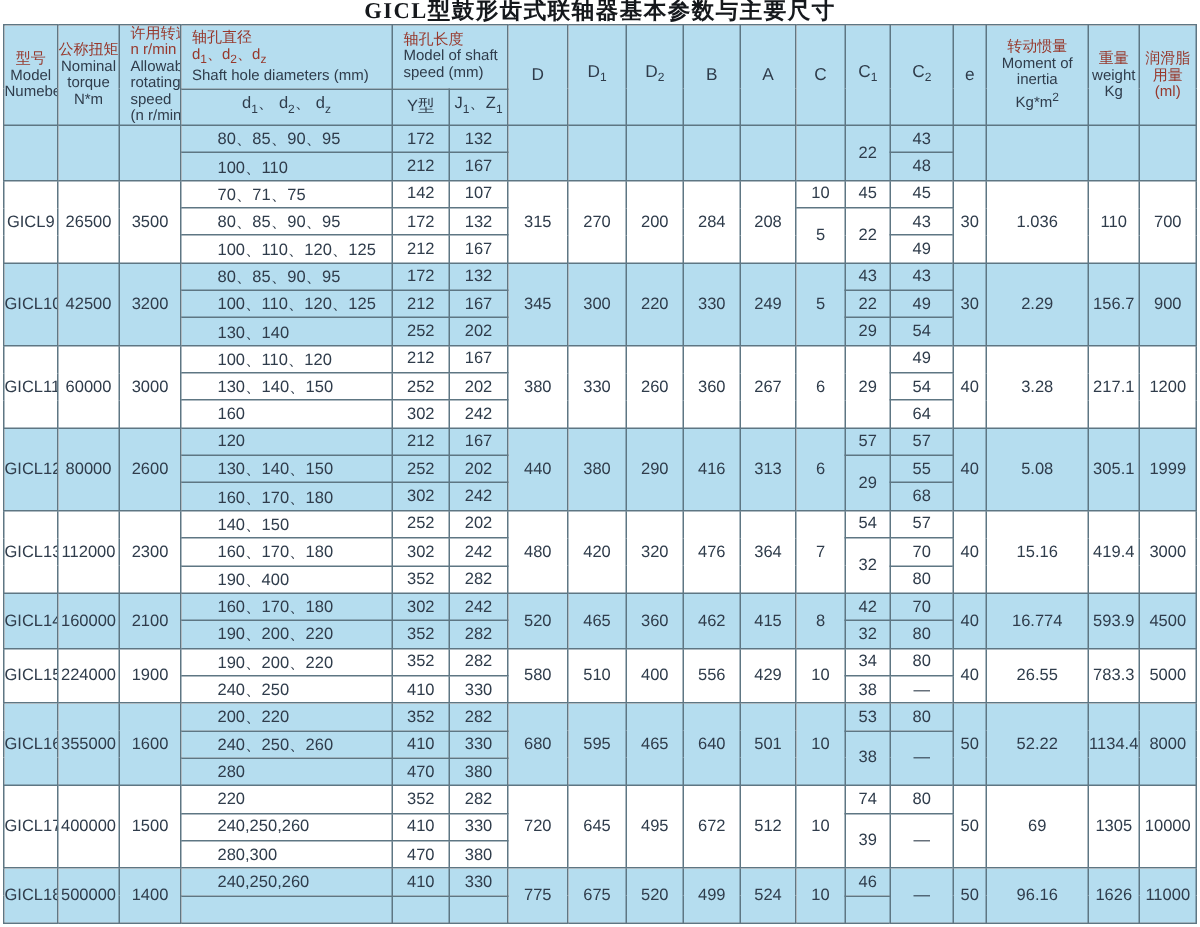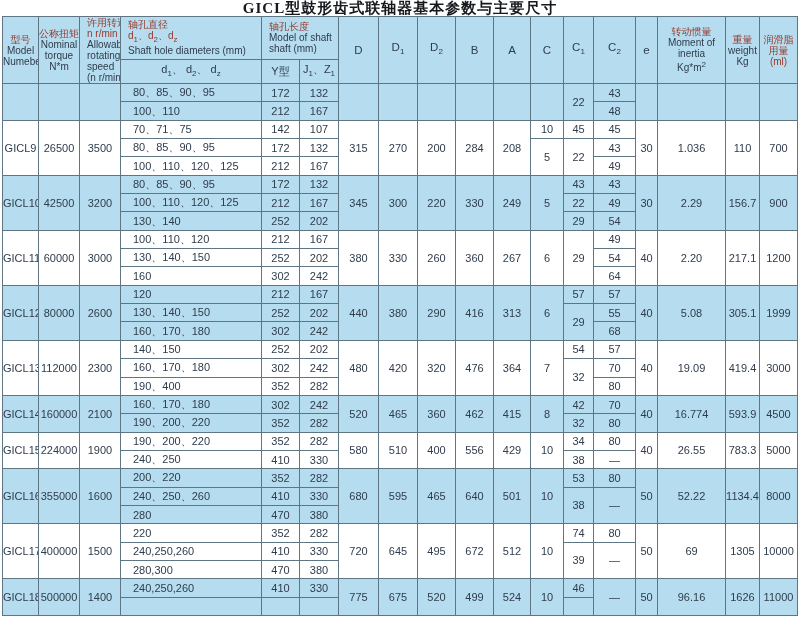--- a/index.html
+++ b/index.html
@@ -25,21 +25,21 @@
     background:#b5ddef;font-weight:normal;
     font-size:10px;line-height:11px;
   }
   thead tr:first-child{height:42px;}
   thead tr:last-child{height:24px;}
   thead tr:last-child th{font-size:11px;font-weight:normal;}
   tbody td{font-size:11px;}
   tbody tr{height:18.35px;}
   tr.blue td{background:#b5ddef;}
   tr.white td{background:#ffffff;}
-  .left{text-align:left;padding-left:12px;}
+  .left{text-align:left;padding-left:24px;}
   th.left{padding-left:7px;}
   .red{color:#97382c;}
   .axis{font-size:11.5px;font-weight:normal !important;}
   sub{font-size:8px;}
   sup{font-size:8px;}
 </style>
 </head>
 <body>
 
 <div class="title">GICL型鼓形齿式联轴器基本参数与主要尺寸</div>
@@ -87,21 +87,21 @@
           <div class="">(n r/min)</div>
         </th>
         <th class="left">
           <div class="red">轴孔直径</div>
           <div class="red">d<sub>1</sub>、d<sub>2</sub>、d<sub>z</sub></div>
           <div class="">Shaft hole diameters (mm)</div>
         </th>
         <th colspan="2" class="left">
           <div class="red">轴孔长度</div>
           <div class="">Model of shaft</div>
-          <div class="">shaft (mm)</div>
+          <div class="">speed (mm)</div>
         </th>
         <th rowspan="2" class="axis">
           <div class="">D</div>
         </th>
         <th rowspan="2" class="axis">
           <div class="">D<sub>1</sub></div>
         </th>
         <th rowspan="2" class="axis">
           <div class="">D<sub>2</sub></div>
         </th>
@@ -256,21 +256,21 @@
         <td>167</td>
         <td rowspan="3">380</td>
         <td rowspan="3">330</td>
         <td rowspan="3">260</td>
         <td rowspan="3">360</td>
         <td rowspan="3">267</td>
         <td rowspan="3">6</td>
         <td rowspan="3">29</td>
         <td>49</td>
         <td rowspan="3">40</td>
-        <td rowspan="3">2.20</td>
+        <td rowspan="3">3.28</td>
         <td rowspan="3">217.1</td>
         <td rowspan="3">1200</td>
       </tr>
       <tr class="white">
         <td class="left">130、140、150</td>
         <td>252</td>
         <td>202</td>
         <td>54</td>
       </tr>
       <tr class="white">
@@ -321,21 +321,21 @@
         <td>202</td>
         <td rowspan="3">480</td>
         <td rowspan="3">420</td>
         <td rowspan="3">320</td>
         <td rowspan="3">476</td>
         <td rowspan="3">364</td>
         <td rowspan="3">7</td>
         <td>54</td>
         <td>57</td>
         <td rowspan="3">40</td>
-        <td rowspan="3">19.09</td>
+        <td rowspan="3">15.16</td>
         <td rowspan="3">419.4</td>
         <td rowspan="3">3000</td>
       </tr>
       <tr class="white">
         <td class="left">160、170、180</td>
         <td>302</td>
         <td>242</td>
         <td rowspan="2">32</td>
         <td>70</td>
       </tr>

